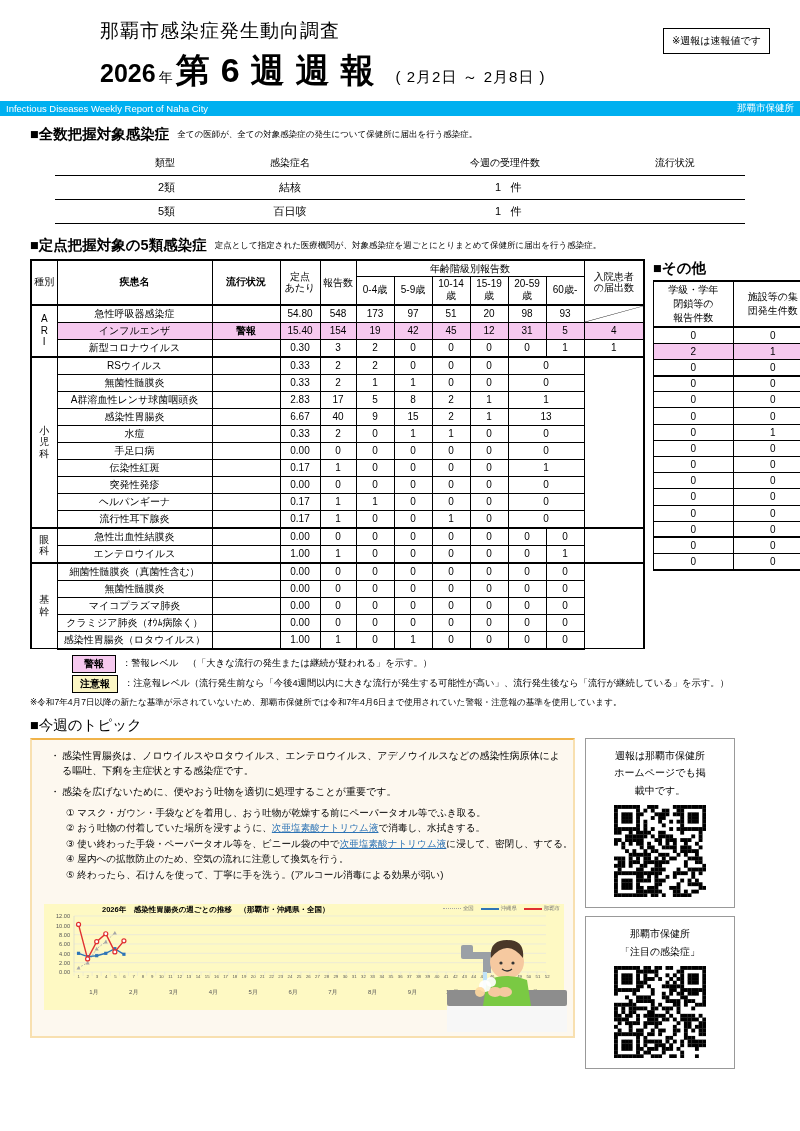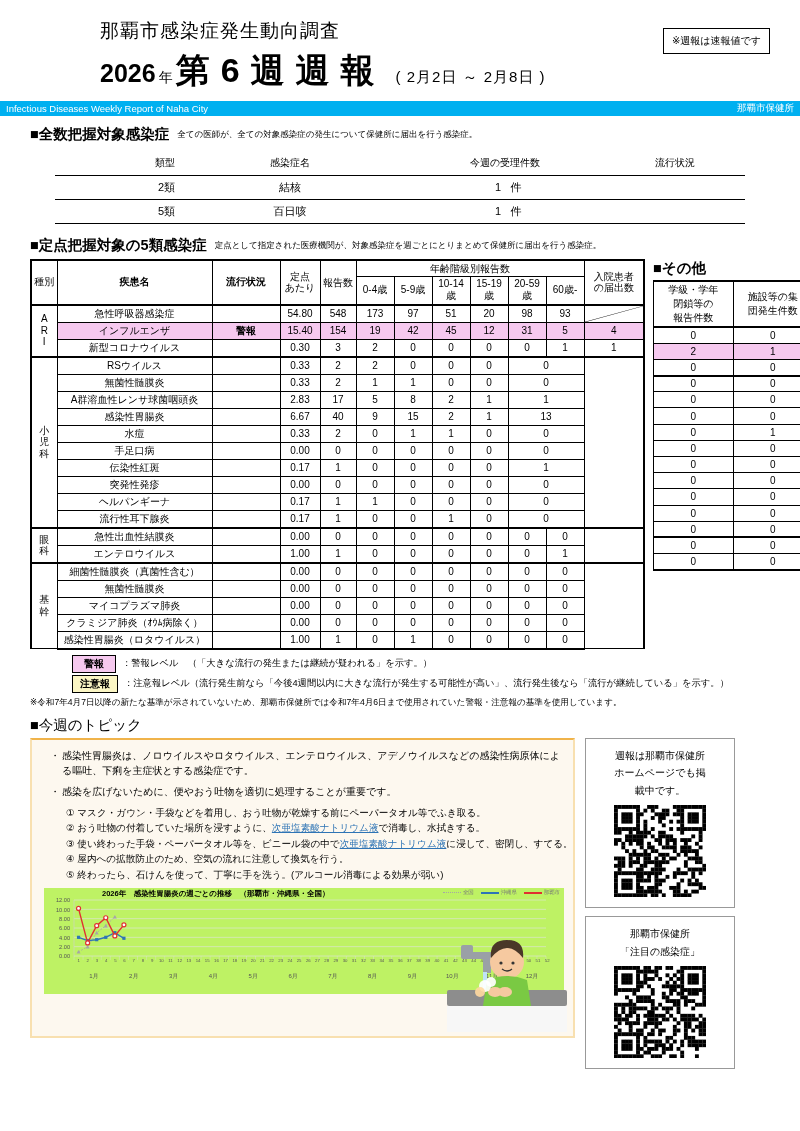--- a/index.html
+++ b/index.html
@@ -119,21 +119,21 @@
   .tt-wa { color:#222; font-size:15px; }
   .tt-main { color:#f08a1c; font-size:22px; letter-spacing:1px; }
   .tt-tail { color:#222; font-size:15px; }
   .topic-bullet { font-size:10px; line-height:1.5; margin:0 0 6px 6px; display:flex; }
   .topic-bullet .dot { width:12px; flex:none; }
   .topic-steps { margin-left:22px; }
   .topic-step { font-size:9.6px; line-height:1.62; white-space:nowrap; }
   .ul-link { color:#2e74b5; text-decoration:underline; }
 
   
-  .chart-wrap { margin-top:6px; position:relative; background:#bef264; width:520px; height:106px; }
+  .chart-wrap { margin-top:22px; position:relative; background:#fef9c3; width:520px; height:106px; }
   .chart-title { position:absolute; left:58px; top:1px; font-size:7.5px; font-weight:bold; white-space:nowrap; }
   .chart-legend { position:absolute; right:4px; top:1px; display:flex; gap:7px; font-size:5.4px; color:#777; align-items:center;}
   .cl-item { display:flex; align-items:center; gap:2px; }
   .cl-line { width:18px; height:1.5px; display:inline-block; }
   .cl-dash { border-top:1.4px dotted #a6a6a6; width:18px; display:inline-block;}
   .chart-svg { position:absolute; left:0; top:10px; }
   .chart-xlabels { position:absolute; left:30px; top:70px; width:478px; display:flex; }
   .xl { flex:1; text-align:center; font-size:4.3px; color:#555; }
   .chart-months { position:absolute; left:30px; top:84px; width:478px; display:flex; }
   .ml { text-align:center; font-size:6px; color:#555; }

